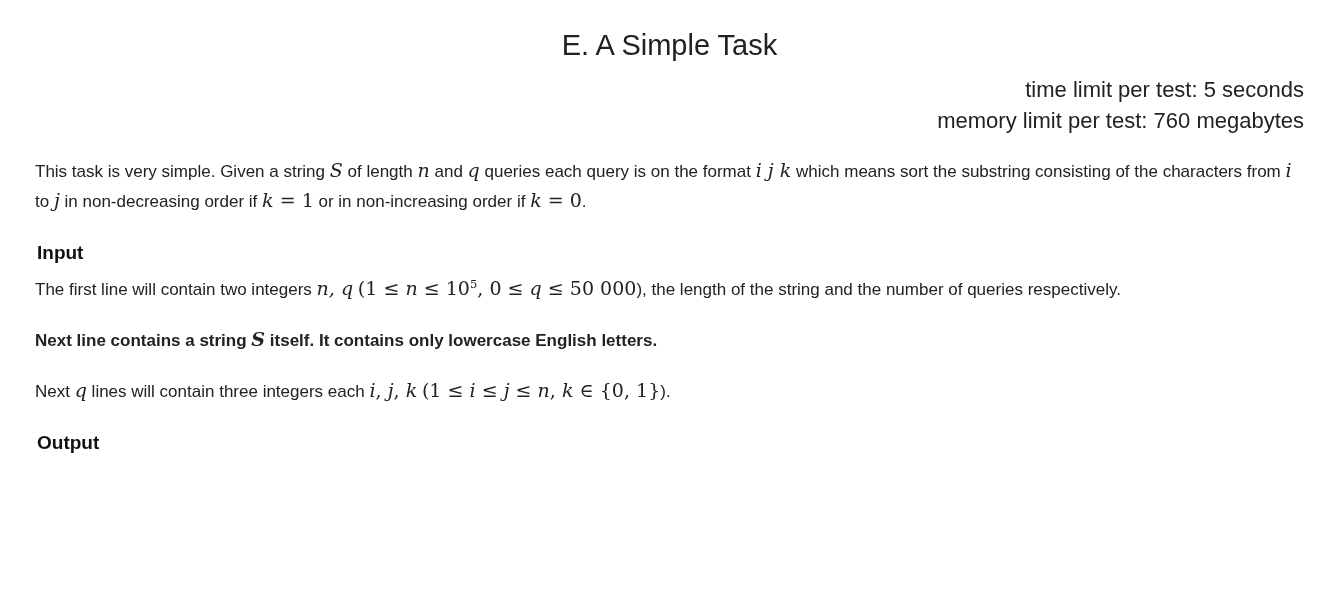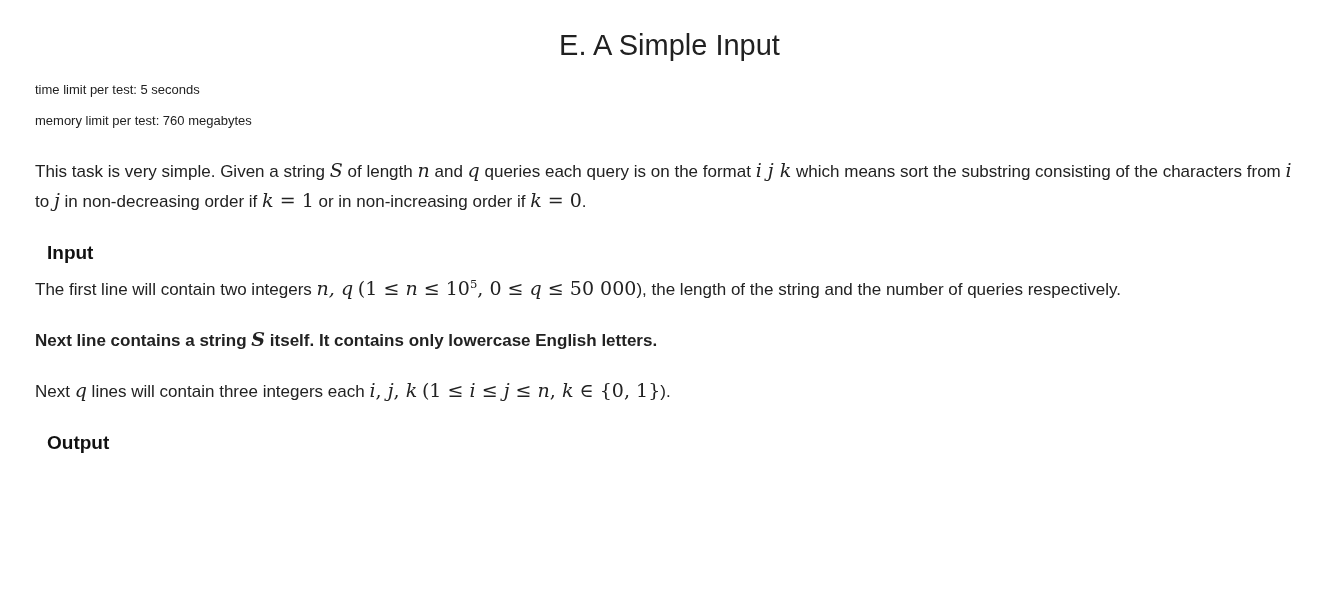--- a/index.html
+++ b/index.html
@@ -20,36 +20,36 @@
   }
   .title {
     text-align: center;
     font-size: 29px;
     font-weight: 400;
     color: #212121;
     margin: 28px 0 12px 0;
     line-height: 34px;
   }
   .limits {
-    text-align: left;
+    text-align: right;
     line-height: 31px;
-    font-size: 13px;
+    font-size: 22px;
   }
   .limit-line { display: block; }
   p.para {
     margin: 21px 0;
     line-height: 30px;
   }
   p.after-heading {
     margin-top: 7px;
   }
   .section-title {
     font-size: 19px;
     font-weight: bold;
-    margin: 21px 0 0 12px;
+    margin: 21px 0 0 2px;
     line-height: 30px;
     color: #111111;
   }
   .bold {
     font-weight: bold;
   }
   
   .mv {
     font-family: "DejaVu Serif", serif;
     font-style: italic;
@@ -67,21 +67,21 @@
     line-height: 0;
     vertical-align: super;
   }
 </style>
 </head>
 <body>
 
 <div class="page">
 
   <div class="header">
-    <div class="title">E. A Simple Input</div>
+    <div class="title">E. A Simple Task</div>
     <div class="limits">
       <span class="limit-line">time limit per test: 5 seconds</span>
       <span class="limit-line">memory limit per test: 760 megabytes</span>
     </div>
   </div>
 
   <div class="statement">
     <p class="para">This task is very simple. Given a string <span class="mv">S</span> of length <span class="mv">n</span> and <span class="mv">q</span> queries each query is on the format <span class="mv">i j k</span> which means sort the substring consisting of the characters from <span class="mv">i</span> to <span class="mv">j</span> in non-decreasing order if <span class="mv">k</span><span class="mf"> = 1</span> or in non-increasing order if <span class="mv">k</span><span class="mf"> = 0</span>.</p>
 
     <div class="section-title">Input</div>

